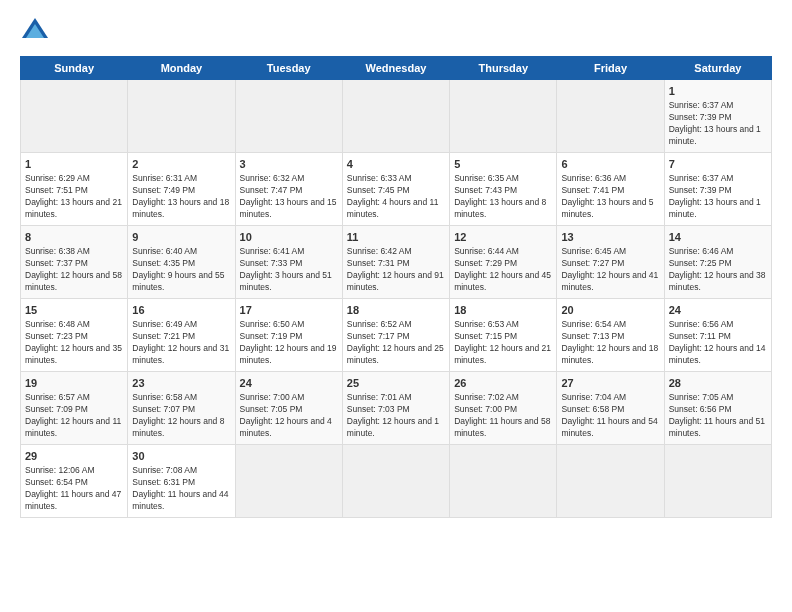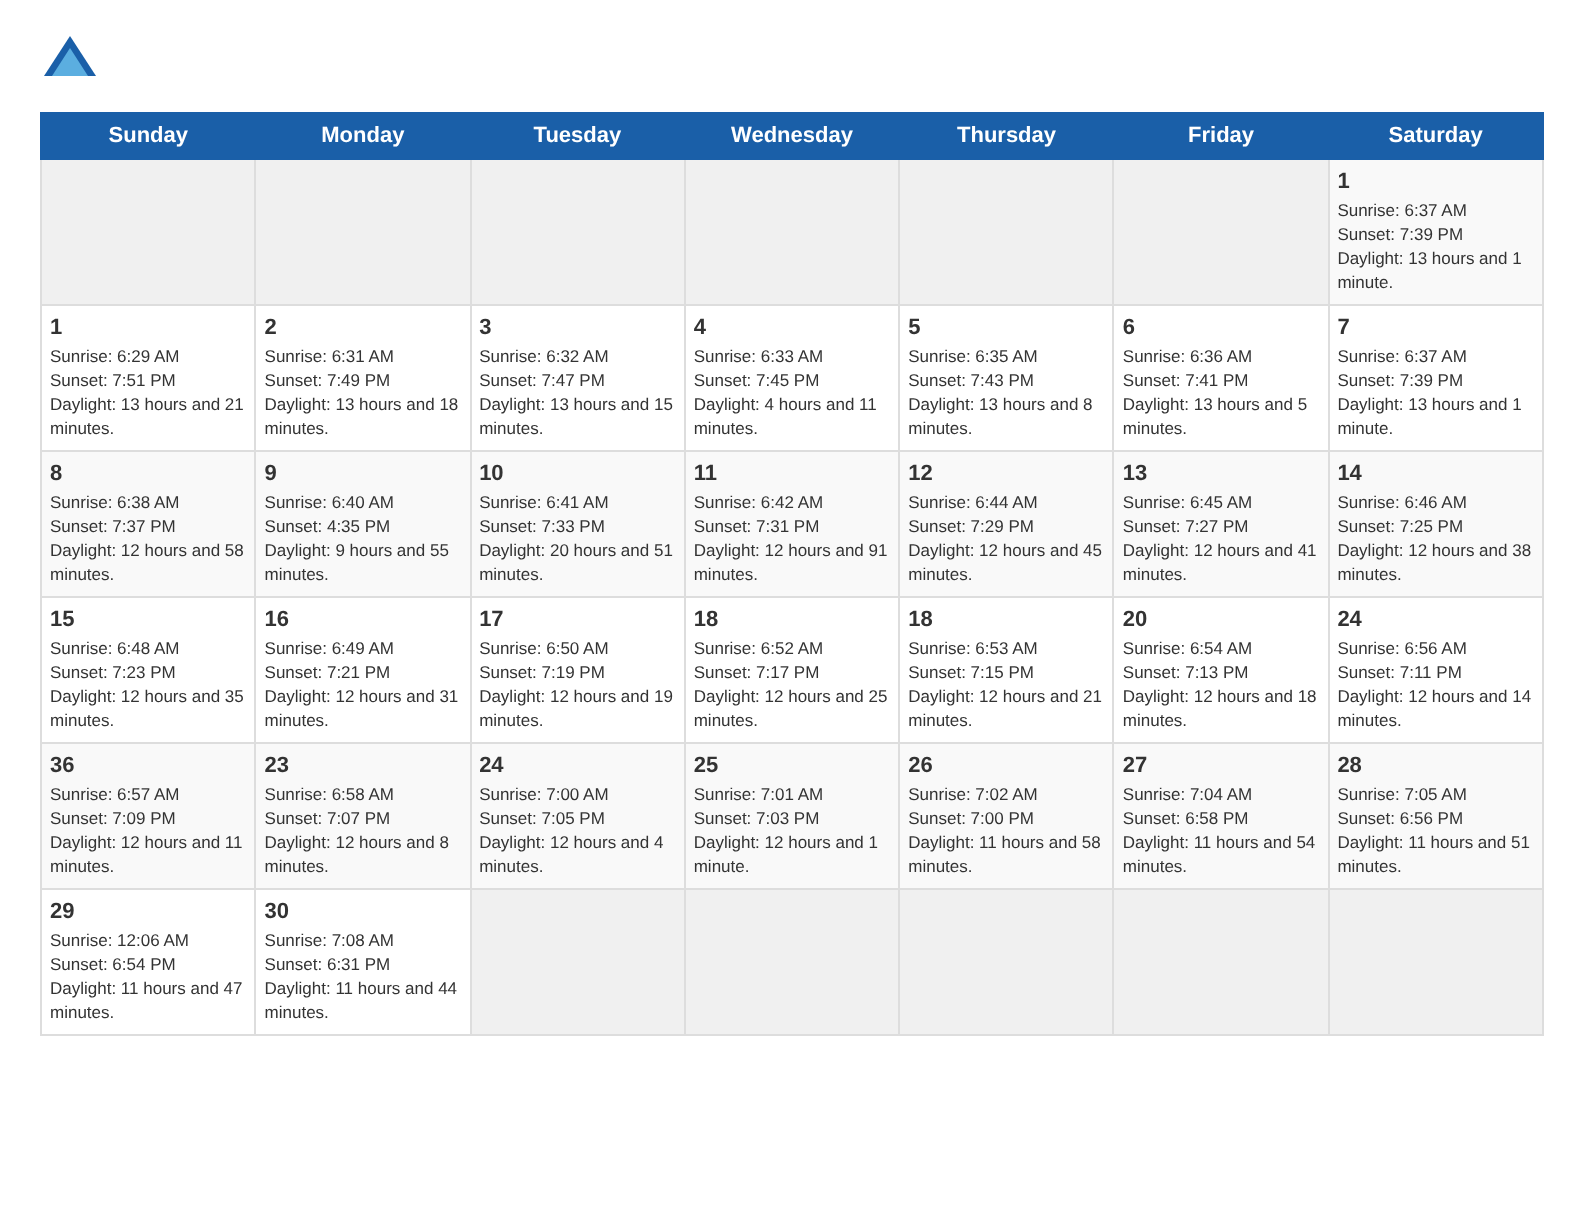--- a/index.html
+++ b/index.html
@@ -142,37 +142,37 @@
           <td><span class="day-num">2</span><span>Sunrise: 6:31 AM</span><br><span>Sunset: 7:49 PM</span><br><span>Daylight: 13 hours and 18 minutes.</span></td>
           <td><span class="day-num">3</span><span>Sunrise: 6:32 AM</span><br><span>Sunset: 7:47 PM</span><br><span>Daylight: 13 hours and 15 minutes.</span></td>
           <td><span class="day-num">4</span><span>Sunrise: 6:33 AM</span><br><span>Sunset: 7:45 PM</span><br><span>Daylight: 4 hours and 11 minutes.</span></td>
           <td><span class="day-num">5</span><span>Sunrise: 6:35 AM</span><br><span>Sunset: 7:43 PM</span><br><span>Daylight: 13 hours and 8 minutes.</span></td>
           <td><span class="day-num">6</span><span>Sunrise: 6:36 AM</span><br><span>Sunset: 7:41 PM</span><br><span>Daylight: 13 hours and 5 minutes.</span></td>
           <td><span class="day-num">7</span><span>Sunrise: 6:37 AM</span><br><span>Sunset: 7:39 PM</span><br><span>Daylight: 13 hours and 1 minute.</span></td>
         </tr>
         <tr>
           <td><span class="day-num">8</span><span>Sunrise: 6:38 AM</span><br><span>Sunset: 7:37 PM</span><br><span>Daylight: 12 hours and 58 minutes.</span></td>
           <td><span class="day-num">9</span><span>Sunrise: 6:40 AM</span><br><span>Sunset: 4:35 PM</span><br><span>Daylight: 9 hours and 55 minutes.</span></td>
-          <td><span class="day-num">10</span><span>Sunrise: 6:41 AM</span><br><span>Sunset: 7:33 PM</span><br><span>Daylight: 20 hours and 51 minutes.</span></td>
+          <td><span class="day-num">10</span><span>Sunrise: 6:41 AM</span><br><span>Sunset: 7:33 PM</span><br><span>Daylight: 3 hours and 51 minutes.</span></td>
           <td><span class="day-num">11</span><span>Sunrise: 6:42 AM</span><br><span>Sunset: 7:31 PM</span><br><span>Daylight: 12 hours and 91 minutes.</span></td>
           <td><span class="day-num">12</span><span>Sunrise: 6:44 AM</span><br><span>Sunset: 7:29 PM</span><br><span>Daylight: 12 hours and 45 minutes.</span></td>
           <td><span class="day-num">13</span><span>Sunrise: 6:45 AM</span><br><span>Sunset: 7:27 PM</span><br><span>Daylight: 12 hours and 41 minutes.</span></td>
           <td><span class="day-num">14</span><span>Sunrise: 6:46 AM</span><br><span>Sunset: 7:25 PM</span><br><span>Daylight: 12 hours and 38 minutes.</span></td>
         </tr>
         <tr>
           <td><span class="day-num">15</span><span>Sunrise: 6:48 AM</span><br><span>Sunset: 7:23 PM</span><br><span>Daylight: 12 hours and 35 minutes.</span></td>
           <td><span class="day-num">16</span><span>Sunrise: 6:49 AM</span><br><span>Sunset: 7:21 PM</span><br><span>Daylight: 12 hours and 31 minutes.</span></td>
           <td><span class="day-num">17</span><span>Sunrise: 6:50 AM</span><br><span>Sunset: 7:19 PM</span><br><span>Daylight: 12 hours and 19 minutes.</span></td>
           <td><span class="day-num">18</span><span>Sunrise: 6:52 AM</span><br><span>Sunset: 7:17 PM</span><br><span>Daylight: 12 hours and 25 minutes.</span></td>
           <td><span class="day-num">18</span><span>Sunrise: 6:53 AM</span><br><span>Sunset: 7:15 PM</span><br><span>Daylight: 12 hours and 21 minutes.</span></td>
           <td><span class="day-num">20</span><span>Sunrise: 6:54 AM</span><br><span>Sunset: 7:13 PM</span><br><span>Daylight: 12 hours and 18 minutes.</span></td>
           <td><span class="day-num">24</span><span>Sunrise: 6:56 AM</span><br><span>Sunset: 7:11 PM</span><br><span>Daylight: 12 hours and 14 minutes.</span></td>
         </tr>
         <tr>
-          <td><span class="day-num">36</span><span>Sunrise: 6:57 AM</span><br><span>Sunset: 7:09 PM</span><br><span>Daylight: 12 hours and 11 minutes.</span></td>
+          <td><span class="day-num">19</span><span>Sunrise: 6:57 AM</span><br><span>Sunset: 7:09 PM</span><br><span>Daylight: 12 hours and 11 minutes.</span></td>
           <td><span class="day-num">23</span><span>Sunrise: 6:58 AM</span><br><span>Sunset: 7:07 PM</span><br><span>Daylight: 12 hours and 8 minutes.</span></td>
           <td><span class="day-num">24</span><span>Sunrise: 7:00 AM</span><br><span>Sunset: 7:05 PM</span><br><span>Daylight: 12 hours and 4 minutes.</span></td>
           <td><span class="day-num">25</span><span>Sunrise: 7:01 AM</span><br><span>Sunset: 7:03 PM</span><br><span>Daylight: 12 hours and 1 minute.</span></td>
           <td><span class="day-num">26</span><span>Sunrise: 7:02 AM</span><br><span>Sunset: 7:00 PM</span><br><span>Daylight: 11 hours and 58 minutes.</span></td>
           <td><span class="day-num">27</span><span>Sunrise: 7:04 AM</span><br><span>Sunset: 6:58 PM</span><br><span>Daylight: 11 hours and 54 minutes.</span></td>
           <td><span class="day-num">28</span><span>Sunrise: 7:05 AM</span><br><span>Sunset: 6:56 PM</span><br><span>Daylight: 11 hours and 51 minutes.</span></td>
         </tr>
         <tr>
           <td><span class="day-num">29</span><span>Sunrise: 12:06 AM</span><br><span>Sunset: 6:54 PM</span><br><span>Daylight: 11 hours and 47 minutes.</span></td>
           <td><span class="day-num">30</span><span>Sunrise: 7:08 AM</span><br><span>Sunset: 6:31 PM</span><br><span>Daylight: 11 hours and 44 minutes.</span></td>

